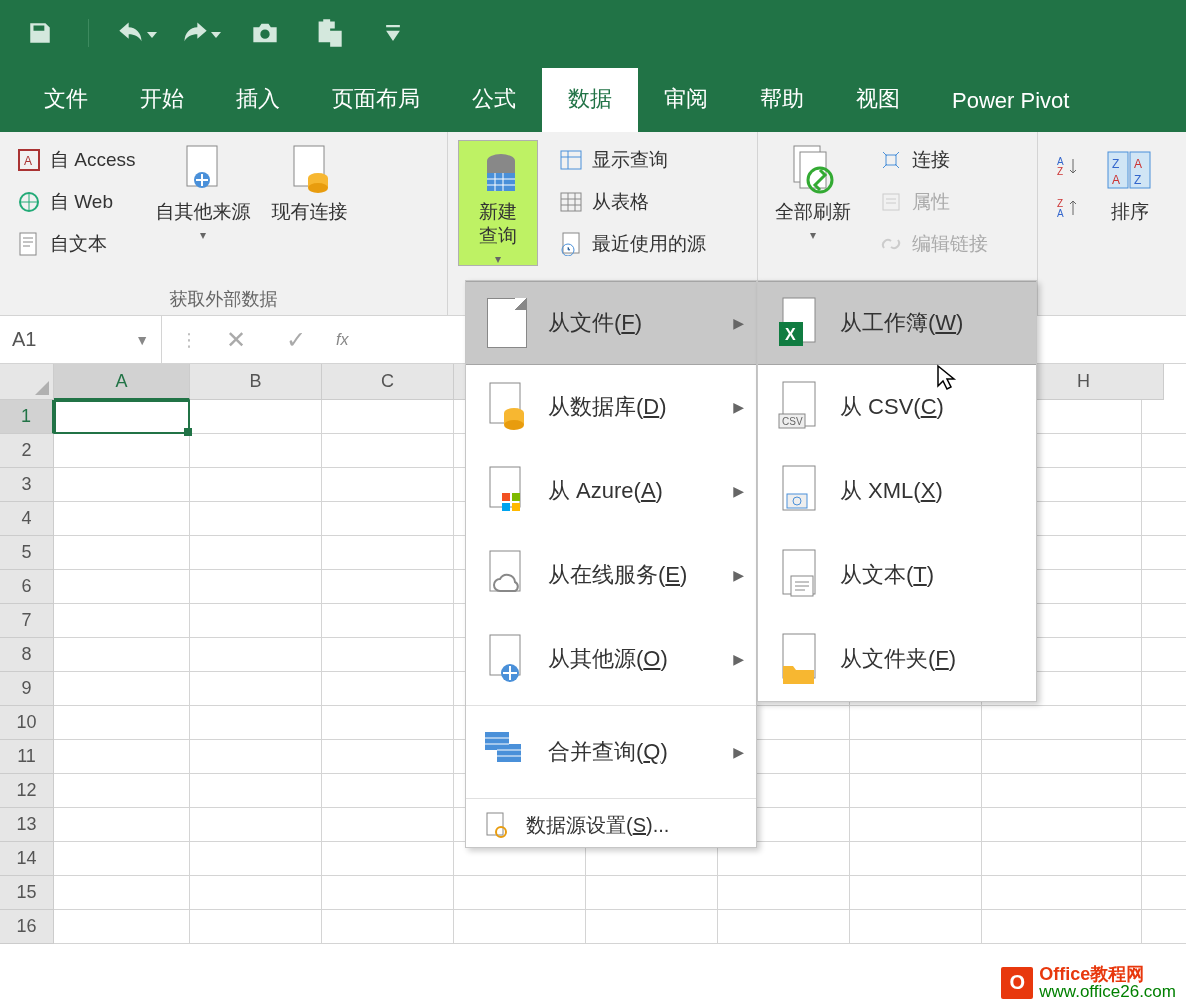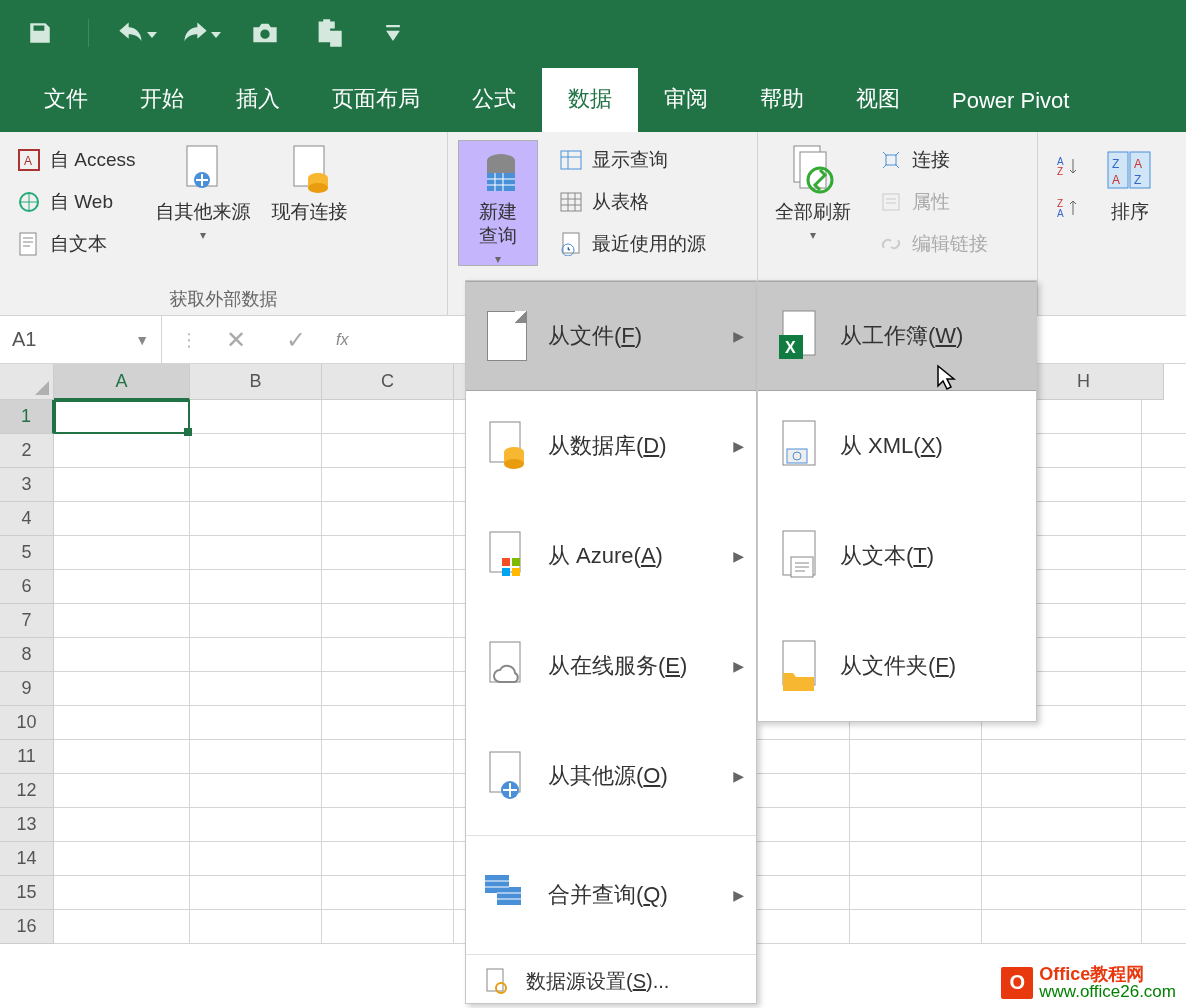--- a/index.html
+++ b/index.html
@@ -20,21 +20,21 @@
 
 .ribbon { background: #f1f1f1; border-bottom: 1px solid #d4d4d4; height: 184px; display: flex; position: relative; }
 .group { border-right: 1px solid #d4d4d4; padding: 8px 10px 4px; display: flex; flex-direction: column; }
 .group-body { flex: 1; display: flex; gap: 14px; align-items: flex-start; }
 .group-label { text-align: center; color: #666; font-size: 18px; padding-top: 6px; }
 
 .vbtn { display: flex; flex-direction: column; align-items: center; gap: 4px; min-width: 90px; padding-top: 4px; }
 .vbtn .icon-lg { width: 52px; height: 52px; display: flex; align-items: center; justify-content: center; }
 .vbtn .lbl { font-size: 19px; color: #333; text-align: center; line-height: 1.25; }
 .small-arrow { font-size: 12px; color: #666; }
-.vbtn.active { background: #c4b5fd; box-shadow: inset 0 0 0 1px #b0b0b0; }
+.vbtn.active { background: #bef264; box-shadow: inset 0 0 0 1px #b0b0b0; }
 
 .stack { display: flex; flex-direction: column; gap: 6px; padding-top: 2px; }
 .hbtn { display: flex; align-items: center; gap: 8px; font-size: 19px; color: #333; padding: 5px 6px; }
 .hbtn .icon-sm { width: 26px; height: 26px; display: flex; align-items: center; justify-content: center; }
 
 
 .formulabar { height: 48px; border-bottom: 1px solid #d4d4d4; display: flex; align-items: center; background: #fff; }
 .namebox { width: 162px; border-right: 1px solid #d4d4d4; height: 100%; display: flex; align-items: center; padding: 0 12px; font-size: 20px; color: #555; justify-content: space-between; }
 .namebox .chev { color: #888; font-size: 14px; }
 .fx-zone { flex: 1; display: flex; align-items: center; gap: 20px; padding-left: 18px; }
@@ -55,21 +55,21 @@
 .cells { position: absolute; left: 54px; top: 36px; }
 .cellrow { display: flex; }
 .cell { border-right: 1px solid #d4d4d4; border-bottom: 1px solid #d4d4d4; height: 34px; background: #fff; }
 .active-cell { position: absolute; border: 2px solid #217346; pointer-events: none; }
 .active-cell::after { content: ""; position: absolute; right: -4px; bottom: -4px; width: 8px; height: 8px; background: #217346; }
 
 
 .menu { position: absolute; background: #fff; border: 1px solid #c6c6c6; box-shadow: 3px 3px 6px rgba(0,0,0,0.2); }
 .menu1 { left: 465px; top: 280px; width: 292px; }
 .menu2 { left: 757px; top: 280px; width: 280px; }
-.menu-item { display: flex; align-items: center; padding: 12px 16px; font-size: 22px; color: #333; position: relative; height: 110px; }
+.menu-item { display: flex; align-items: center; padding: 12px 16px; font-size: 22px; color: #333; position: relative; height: 84px; }
 .menu-item.small { height: 44px; padding: 6px 16px; font-size: 20px; }
 .menu-item .micon { width: 50px; height: 56px; margin-right: 16px; display: flex; align-items: center; justify-content: center; }
 .menu-item.small .micon { width: 28px; height: 28px; margin-right: 16px; }
 .menu-item .arrow { position: absolute; right: 12px; color: #666; font-size: 14px; }
 .menu-item.highlight { background: #c8c8c8; border-top: 1px solid #a5a5a5; border-bottom: 1px solid #a5a5a5; }
 .menu-sep { height: 1px; background: #e0e0e0; margin: 4px 0; }
 .underline-key { text-decoration: underline; }
 
 
 .cursor { position: absolute; left: 936px; top: 364px; pointer-events: none; }
@@ -642,20 +642,30 @@
           <rect x="2" y="26" width="24" height="24" fill="#107c41"></rect>
           <text x="8" y="44" font-size="16" fill="#fff" font-weight="bold">X</text>
         </svg>
     </div>
     <span>从工作簿(<span class="underline-key">W</span>)</span>
   </div>
   <div class="menu-item">
     <div class="micon">
       <svg width="44" height="54">
           <rect x="6" y="2" width="32" height="44" fill="#fff" stroke="#888"></rect>
+          <rect x="2" y="34" width="26" height="14" fill="#eee" stroke="#888"></rect>
+          <text x="5" y="45" font-size="10" fill="#666">CSV</text>
+        </svg>
+    </div>
+    <span>从 CSV(<span class="underline-key">C</span>)</span>
+  </div>
+  <div class="menu-item">
+    <div class="micon">
+      <svg width="44" height="54">
+          <rect x="6" y="2" width="32" height="44" fill="#fff" stroke="#888"></rect>
           <rect x="10" y="30" width="20" height="14" fill="#eee" stroke="#4a90d9"></rect>
           <circle cx="20" cy="37" r="4" fill="none" stroke="#4a90d9"></circle>
         </svg>
     </div>
     <span>从 XML(<span class="underline-key">X</span>)</span>
   </div>
   <div class="menu-item">
     <div class="micon">
       <svg width="44" height="54">
           <rect x="6" y="2" width="32" height="44" fill="#fff" stroke="#888"></rect>

